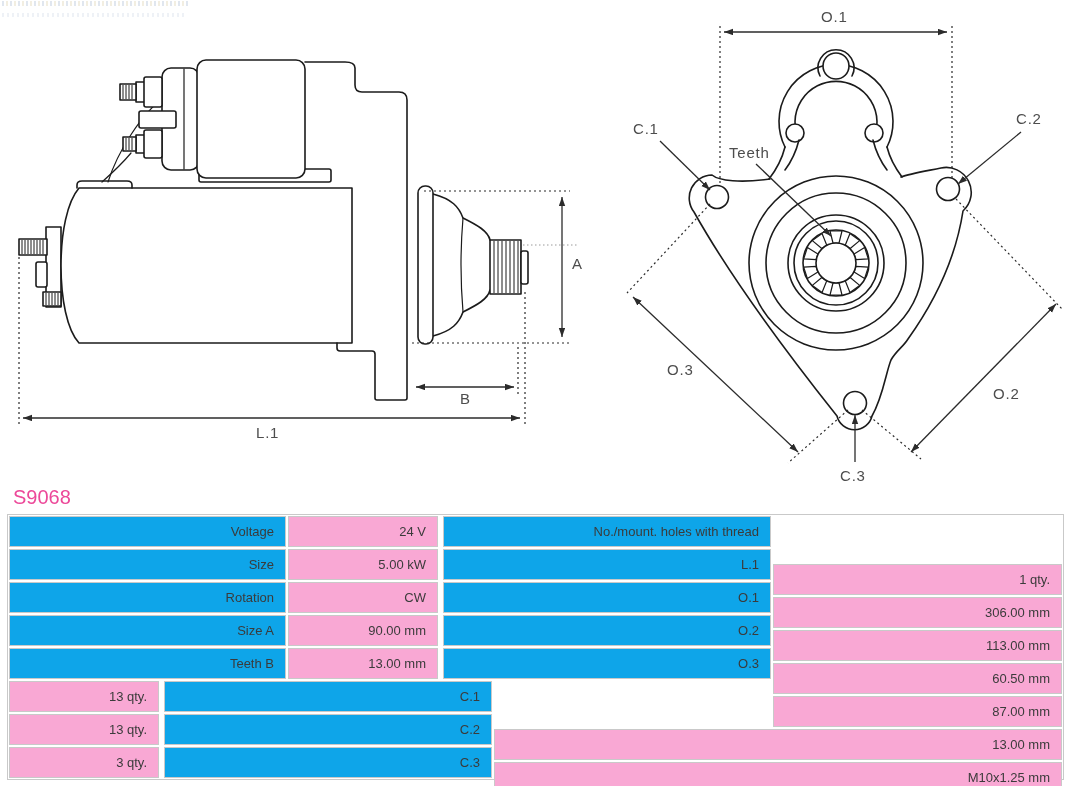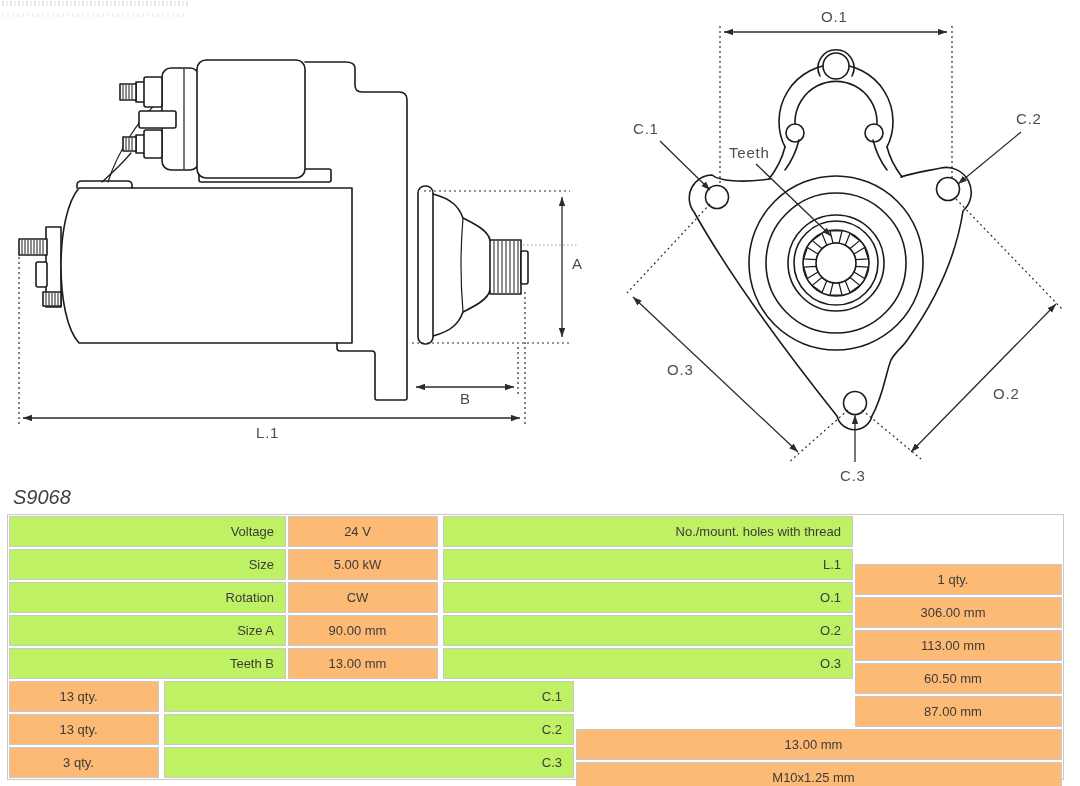--- a/index.html
+++ b/index.html
@@ -16,34 +16,34 @@
   svg text{font-family:"Liberation Sans", sans-serif;}
   .ol{fill:none;stroke:#1b1b1b;stroke-width:1.6;stroke-linejoin:round;stroke-linecap:round;}
   .olf{fill:#ffffff;stroke:#1b1b1b;stroke-width:1.6;stroke-linejoin:round;}
   .thin{stroke-width:1.2;}
   .hatch{fill:none;stroke:#1b1b1b;stroke-width:1;}
   .dim{fill:none;stroke:#2b2b2b;stroke-width:1.3;}
   .dot{fill:none;stroke:#2b2b2b;stroke-width:1.2;stroke-dasharray:2 3;}
   .cdot{fill:none;stroke:#9a9a9a;stroke-width:1;stroke-dasharray:1.5 2.5;}
   .lbl{font-size:15px;fill:#4d4d4d;letter-spacing:.8px;}
 
-  .part-number{position:absolute;left:13px;top:486px;font-size:20px;color:#404040;font-style:italic;}
+  .part-number{position:absolute;left:13px;top:486px;font-size:20px;color:#ec4899;}
 
   .spec-table{position:absolute;left:7px;top:514px;width:1057px;
     border:1px solid #c9c9c9;padding:1px;box-sizing:border-box;
     display:flex;flex-direction:column;row-gap:2px;}
   .row{display:flex;height:31px;}
   .cell{box-sizing:border-box;border:1px solid #c9c9c9;height:31px;line-height:29px;
     font-size:13px;color:#3b3b3b;text-align:right;padding-right:11px;white-space:nowrap;
     overflow:hidden;}
-  .lab{background:#bef264;}
-  .val{background:#fdba74;text-align:center;}
+  .lab{background:#0ea5e9;}
+  .val{background:#f9a8d4;}
   .c1{width:277px;margin-right:2px;}
   .c2{width:150px;margin-right:5px;}
-  .c3{width:410px;margin-right:2px;}
+  .c3{width:328px;margin-right:2px;}
   .c4{flex:1;margin-top:48px;}
 </style>
 </head>
 <body>
 
 <div class="stage">
 
   <div class="artifact1"></div>
   <div class="artifact2"></div>
 

